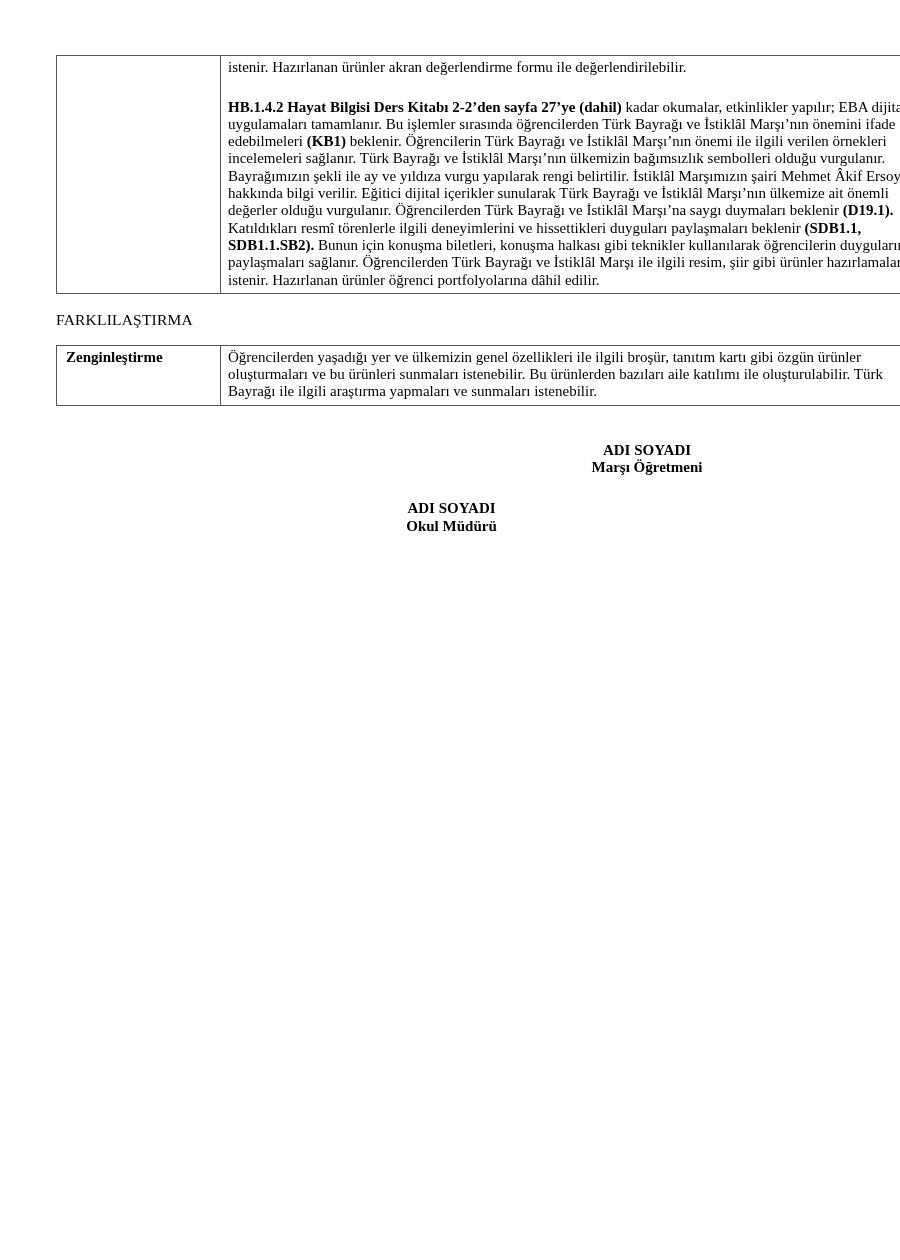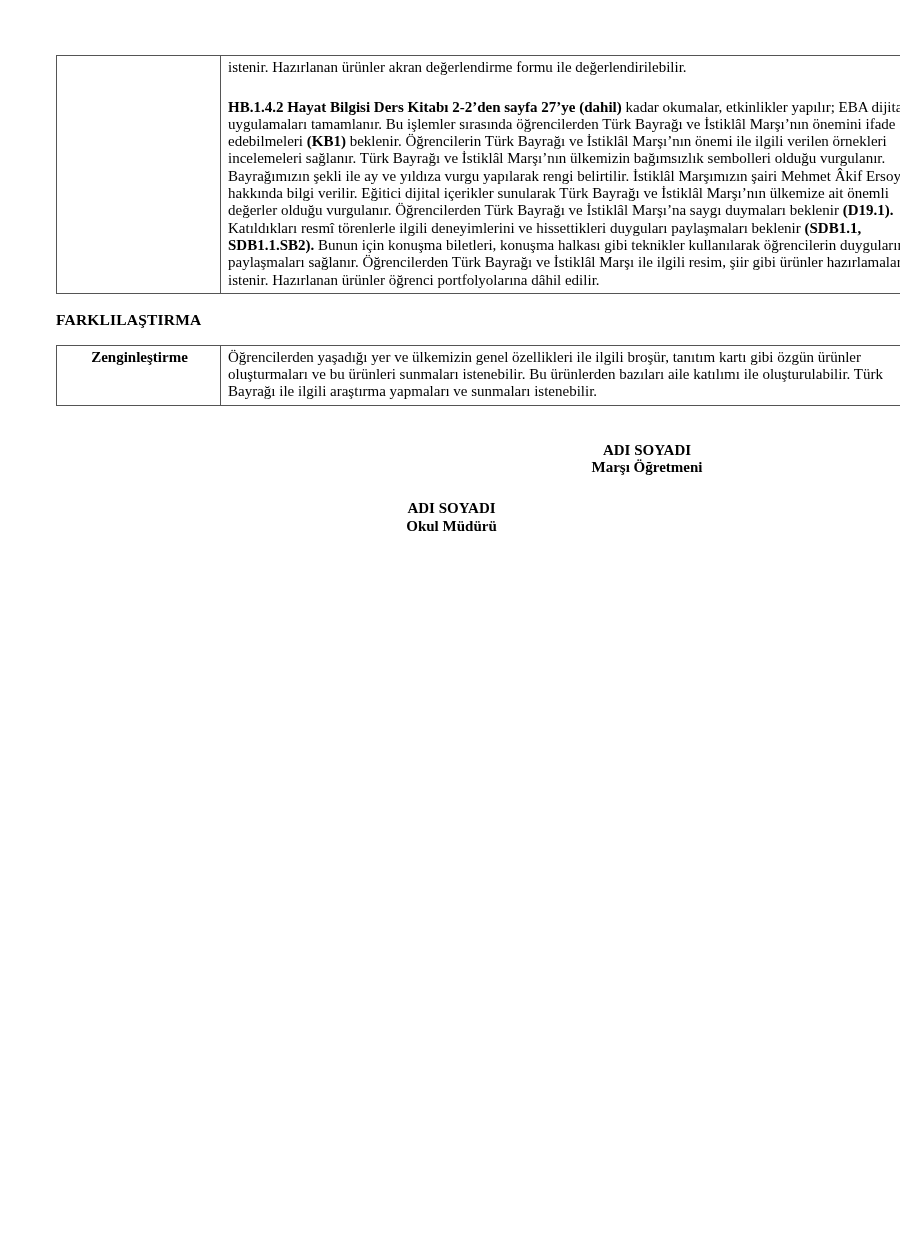--- a/index.html
+++ b/index.html
@@ -35,26 +35,25 @@
     padding: 2px 7px 3px 6px;
     font-size: 15px;
     line-height: 17.3px;
     text-align: left;
   }
   .blank-line { height: 17.3px; }
   .seg-bold { font-weight: bold; }
   .section-heading {
     margin: 17px 0 16px 0;
     font-size: 15.5px;
-    font-weight: bold;
+    font-weight: normal;
     letter-spacing: 0.2px;
   }
   td.diff-label-cell {
     vertical-align: middle;
-    text-align: center;
   }
   .diff-label {
     padding: 2px 6px 2px 8px;
     font-size: 15px;
     font-weight: bold;
   }
   .sig-teacher {
     width: 240px;
     margin: 36px 0 0 471px;
     text-align: center;

